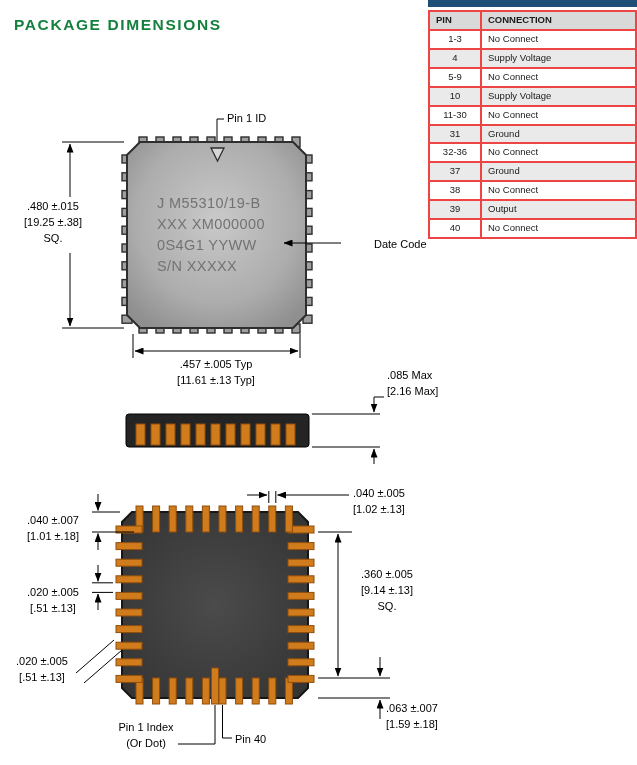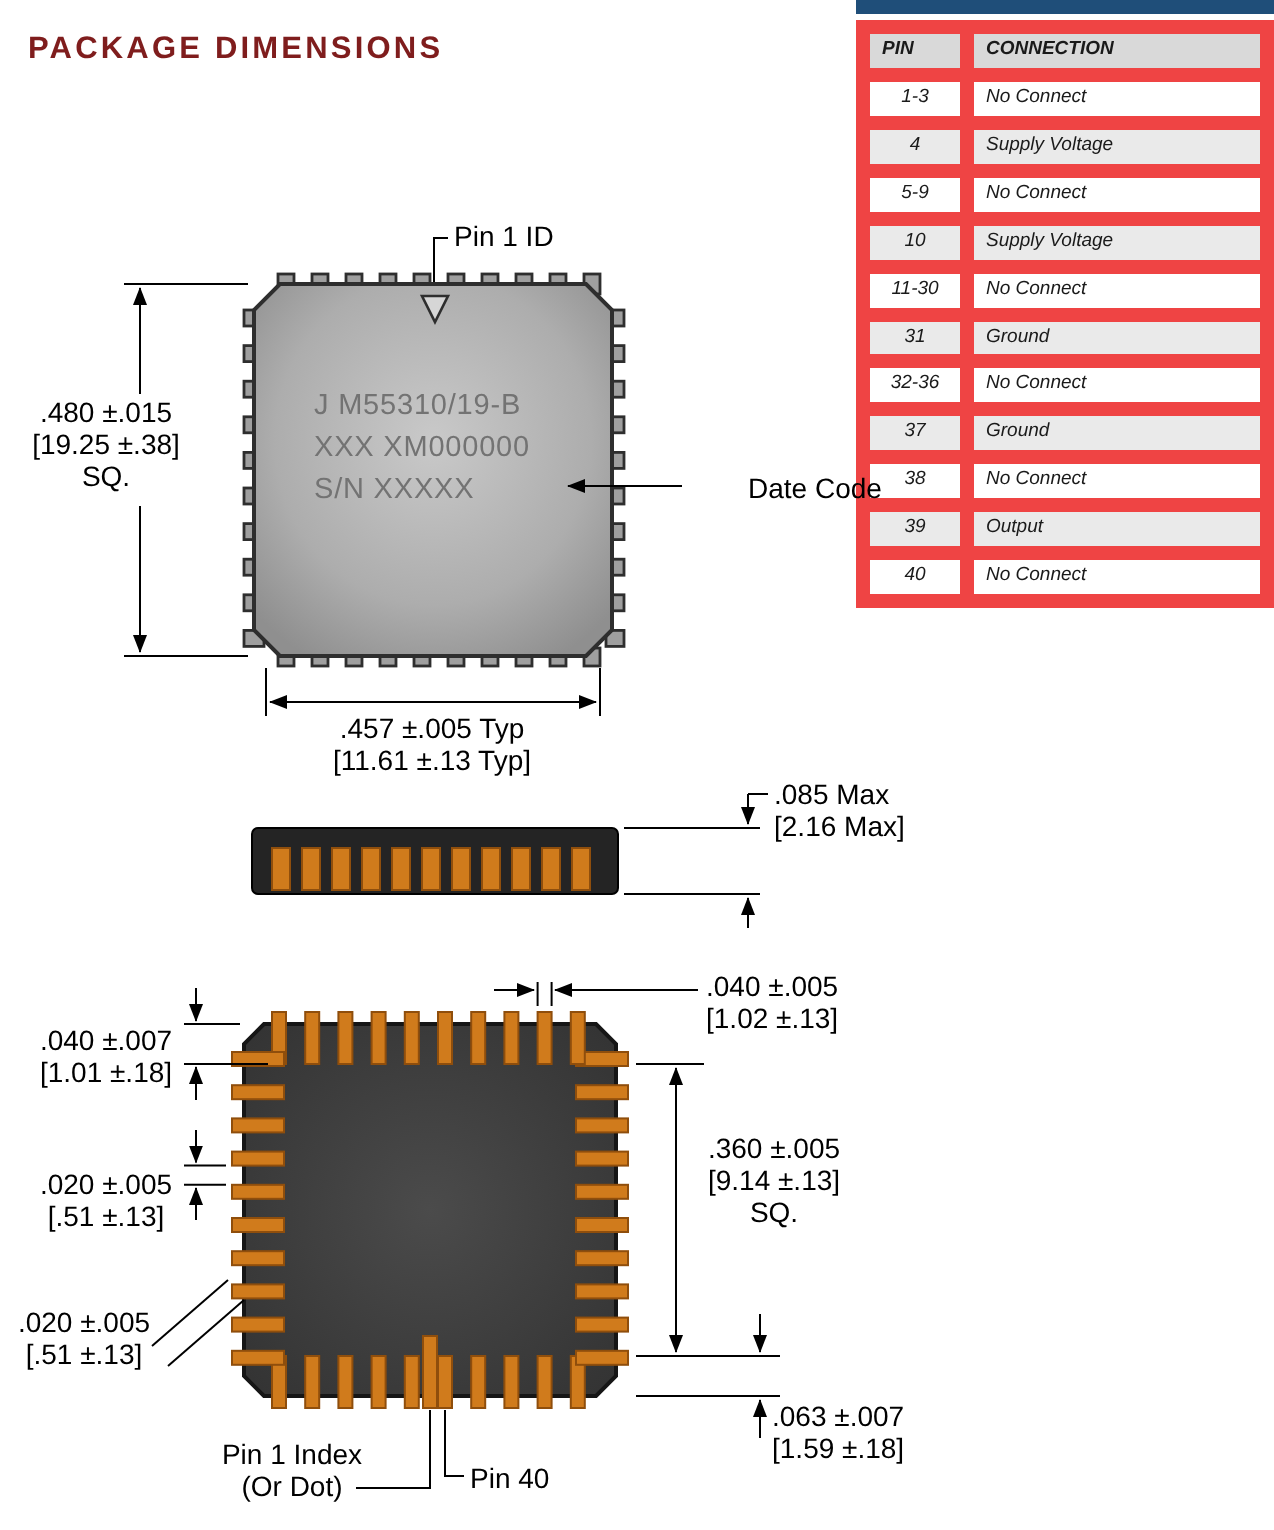--- a/index.html
+++ b/index.html
@@ -1,33 +1,33 @@
 <!DOCTYPE html>
 <html><head>
 <meta charset="utf-8">
 <style>
   * { margin:0; padding:0; box-sizing:border-box; }
   html,body { background:#ffffff; }
   body { font-family:"Liberation Sans", sans-serif; }
   .page { position:relative; width:637px; height:765px; background:#fff; overflow:hidden; }
 
   .title { position:absolute; left:14px; top:16px; font-size:15.5px; font-weight:bold;
-           letter-spacing:1.6px; color:#7f1d1d; }
+           letter-spacing:1.6px; color:#15803d; }
 
   
   .table-wrap { position:absolute; left:428px; top:0; width:209px; }
   .accent-bar { height:7px; background:#1F4E79; margin-bottom:3px; }
   table { width:100%; border-collapse:collapse; font-size:9.5px; color:#1a1a1a; table-layout:fixed; }
-  th,td { border:7px solid #ef4444; padding:3px 6px; line-height:1.15; text-align:left;font-style:italic; }
+  th,td { border:2px solid #ef4444; padding:3px 6px; line-height:1.15; text-align:left; }
   th { background:#d9d9d9; font-weight:bold; }
   td.pin-cell { text-align:center; }
   tbody tr:nth-child(even) td { background:#eaeaea; }
 
   
-  .lbl { position:absolute; font-size:14px; line-height:16px; color:#000; white-space:pre-line; }
+  .lbl { position:absolute; font-size:11px; line-height:16px; color:#000; white-space:pre-line; }
   .c { text-align:center; }
 
   .marking { position:absolute; left:157px; top:193px; font-size:14.5px; line-height:21px;
              color:#737373; letter-spacing:.4px; }
   .marking span { display:block; }
 
   svg.diagram { position:absolute; left:0; top:0; }
 
   
   .tooth   { fill:#9f9f9f; stroke:#2e2e2e; stroke-width:1.4; }
@@ -279,32 +279,33 @@
       <line x1="84" y1="683" x2="122" y2="650"></line>
 
       <polyline points="215,705 215,744 178,744"></polyline>
       <polyline points="222.5,705 222.5,738 232,738"></polyline>
     </g>
   </svg>
 
   <div class="marking">
     <span>J M55310/19-B</span>
     <span>XXX XM000000</span>
+    <span>0S4G1  YYWW</span>
     <span>S/N XXXXX</span>
   </div>
 
   <div class="lbl" style="left:227px; top:110px;">Pin 1 ID</div>
   <div class="lbl" style="left:346px; top:236px;padding-left:28px;">Date Code</div>
   <div class="lbl c" style="left:14px; top:198px; width:78px;">.480 ±.015
 [19.25 ±.38]
 SQ.</div>
   <div class="lbl c" style="left:141px; top:356px; width:150px;">.457 ±.005 Typ
 [11.61 ±.13 Typ]</div>
 
-  <div class="lbl" style="left:387px; top:389px;">.085 Max
+  <div class="lbl" style="left:387px; top:367px;">.085 Max
 [2.16 Max]</div>
 
   <div class="lbl" style="left:353px; top:485px;">.040 ±.005
 [1.02 ±.13]</div>
   <div class="lbl c" style="left:14px; top:512px; width:78px;">.040 ±.007
 [1.01 ±.18]</div>
   <div class="lbl c" style="left:14px; top:584px; width:78px;">.020 ±.005
 [.51 ±.13]</div>
   <div class="lbl c" style="left:348px; top:566px; width:78px;">.360 ±.005
 [9.14 ±.13]

